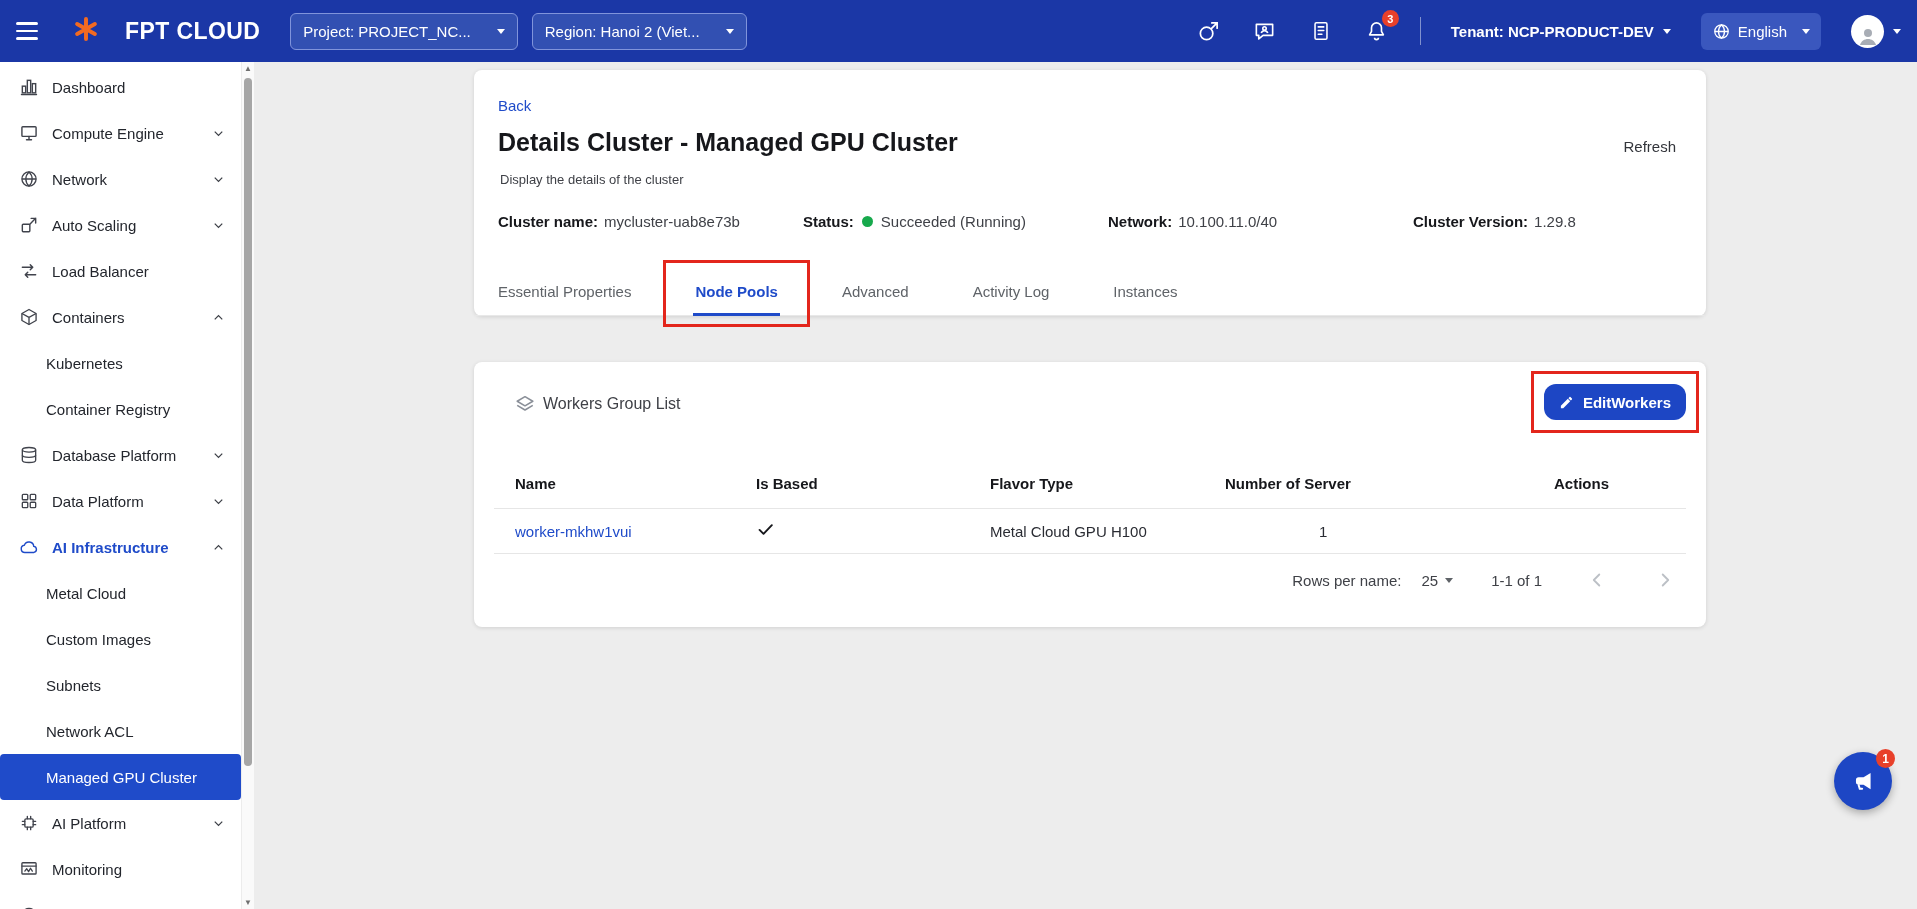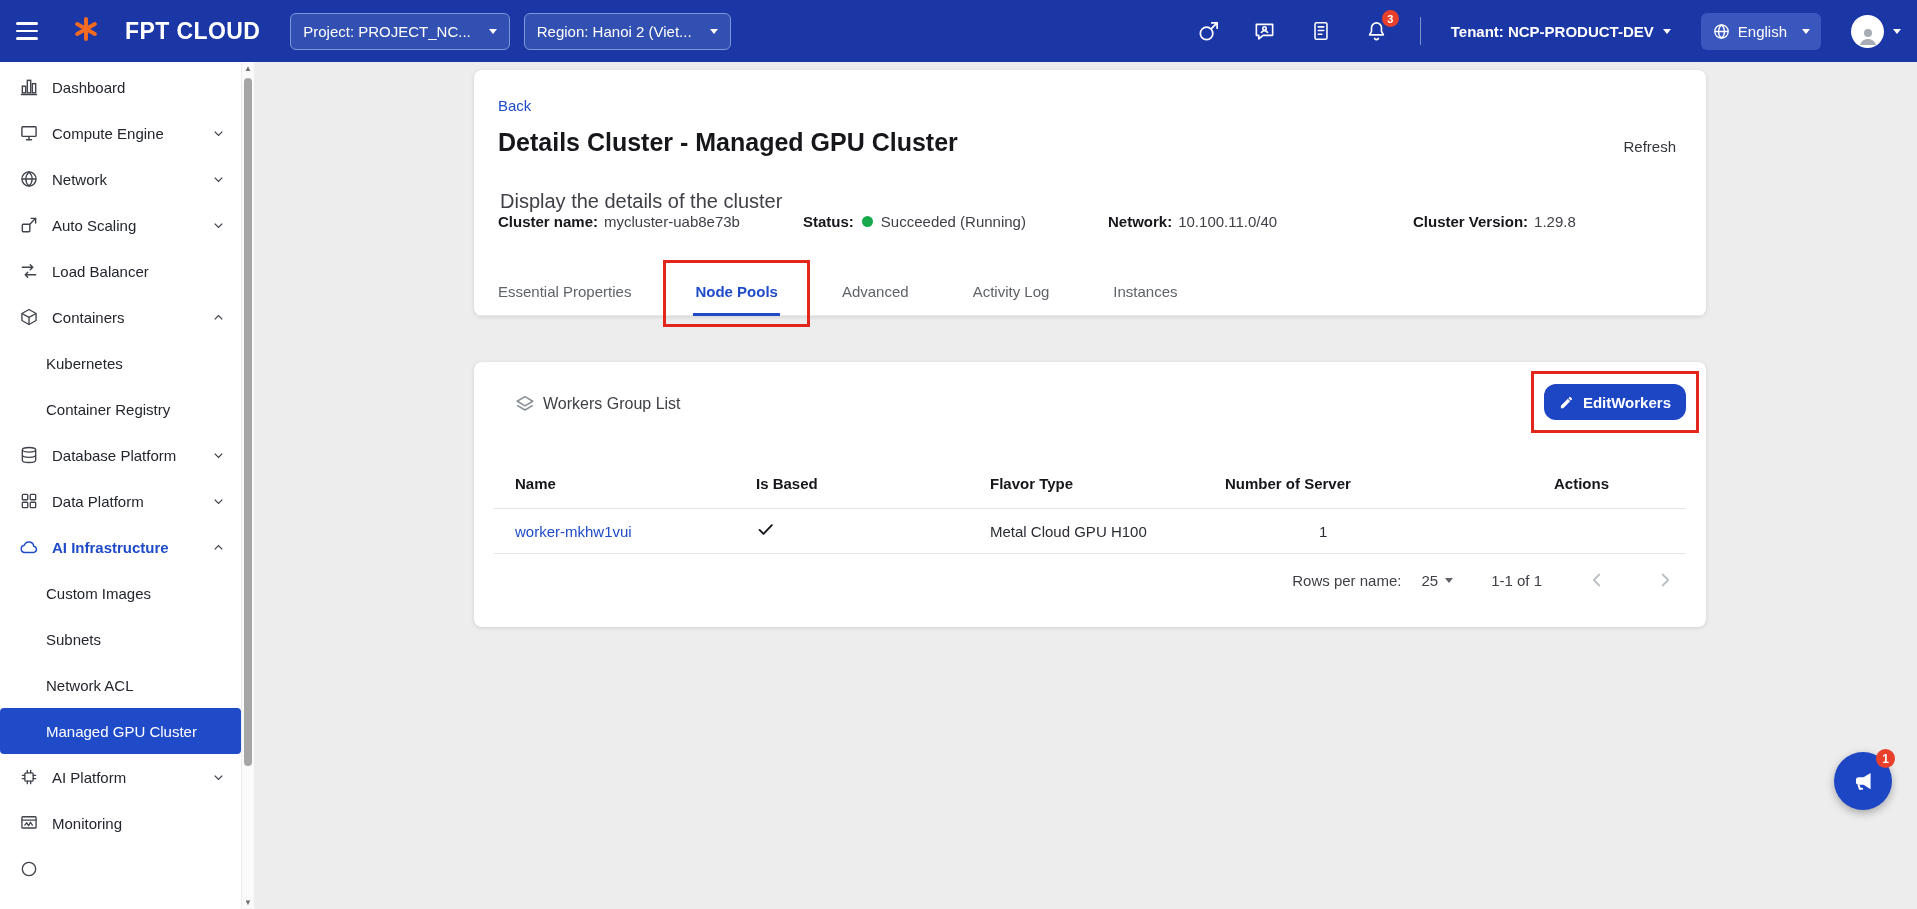--- a/index.html
+++ b/index.html
@@ -8,21 +8,21 @@
 
   
   .navbar { position: absolute; top: 0; left: 0; width: 1917px; height: 62px;
     background: #1B37A6; display: flex; align-items: center; padding: 0 16px; gap: 14px; z-index: 50; }
   .hamburger { width: 36px; height: 36px; display: flex; flex-direction: column; justify-content: center;
     gap: 5px; cursor: pointer; }
   .hamburger span { width: 22px; height: 2.5px; background: #fff; border-radius: 2px; }
   .logo { display: flex; align-items: center; gap: 25px; margin: 0 16px 0 6px; cursor: pointer; }
   .logo-text { font-size: 23px; font-weight: 700; color: #fff; letter-spacing: .4px; }
   .nav-pill { height: 37px; background: #3250B2; border: 1px solid #8094DB; border-radius: 6px;
-    display: flex; align-items: center; justify-content: space-between; padding: 0 12px; gap: 18px;
+    display: flex; align-items: center; justify-content: space-between; padding: 0 12px; gap: 26px;
     font-size: 15px; color: #fff; min-width: 198px; cursor: pointer; }
   .caret { width: 0; height: 0; border-left: 4.5px solid transparent; border-right: 4.5px solid transparent;
     border-top: 5.5px solid #fff; flex: none; }
   .nav-right { margin-left: auto; display: flex; align-items: center; gap: 30px; }
   .nav-icon { position: relative; width: 26px; height: 26px; display: flex; align-items: center;
     justify-content: center; cursor: pointer; }
   .badge { position: absolute; top: -8px; right: -9px; background: #E8402A; color: #fff; font-size: 11px;
     font-weight: 700; min-width: 17px; height: 17px; border-radius: 9px; display: flex; align-items: center;
     justify-content: center; padding: 0 3px; }
   .nav-divider { width: 1px; height: 28px; background: rgba(255,255,255,.45); }
@@ -49,21 +49,21 @@
     border-radius: 4px; cursor: pointer; }
   .scroll-arrow { position: absolute; left: 0; width: 12px; text-align: center; font-size: 8px; color: #6F6F6F; cursor: pointer; }
 
   
   .main { position: absolute; top: 62px; left: 254px; width: 1663px; height: 762px; background: #EDEDED; overflow: hidden; }
   .card { position: absolute; background: #fff; border-radius: 8px; box-shadow: 0 1px 4px rgba(0,0,0,.12); }
   .card1 { left: 220px; top: 8px; width: 1232px; height: 246px; }
   .back { position: absolute; left: 24px; top: 27px; font-size: 15px; color: #1F4BC9; font-weight: 500; cursor: pointer; }
   .page-title { position: absolute; left: 24px; top: 58px; font-size: 25px; font-weight: 700; color: #16171B; }
   .refresh { position: absolute; right: 30px; top: 68px; font-size: 15px; color: #33353B; cursor: pointer; }
-  .page-sub { position: absolute; left: 26px; top: 120px; font-size: 20px; color: #3F4147; }
+  .page-sub { position: absolute; left: 26px; top: 102px; font-size: 13px; color: #3F4147; }
   .info-row { position: absolute; left: 24px; top: 143px; display: flex; font-size: 15px; color: #3F4147; }
   .info-item { width: 305px; display: flex; align-items: center; gap: 6px; }
   .info-label { font-weight: 700; color: #16171B; white-space: nowrap; }
   .status-dot { width: 11px; height: 11px; border-radius: 50%; background: #17A94C; margin: 0 2px; flex: none; }
   .tabs-line { position: absolute; left: 0; right: 0; bottom: 0; height: 1px; background: #E8E8E8; }
   .tabs { position: absolute; left: 24px; right: 0; bottom: 0; height: 49px; display: flex; align-items: center; }
   .tab { height: 49px; display: flex; align-items: center; margin-right: 64px; font-size: 15px; color: #5F6368;
     cursor: pointer; position: relative; white-space: nowrap; }
   .tab.active { color: #1F4BC9; font-weight: 600; }
   .tab.active::after { content: ""; position: absolute; left: -2px; right: -2px; bottom: 0; height: 3px; background: #1F4BC9; }
@@ -315,20 +315,23 @@
         </span>
       <span>AI Infrastructure</span>
       <span class="chev">
           <svg viewBox="0 0 24 24" width="15" height="15" fill="none" stroke="#3C3F46" stroke-width="2">
             <path d="M6 15l6-6 6 6"></path>
           </svg>
         </span>
     </div>
 
     <div class="side-item child">
+      <span>Metal Cloud</span>
+    </div>
+    <div class="side-item child">
       <span>Custom Images</span>
     </div>
     <div class="side-item child">
       <span>Subnets</span>
     </div>
     <div class="side-item child">
       <span>Network ACL</span>
     </div>
     <div class="side-item active">
       <span>Managed GPU Cluster</span>

